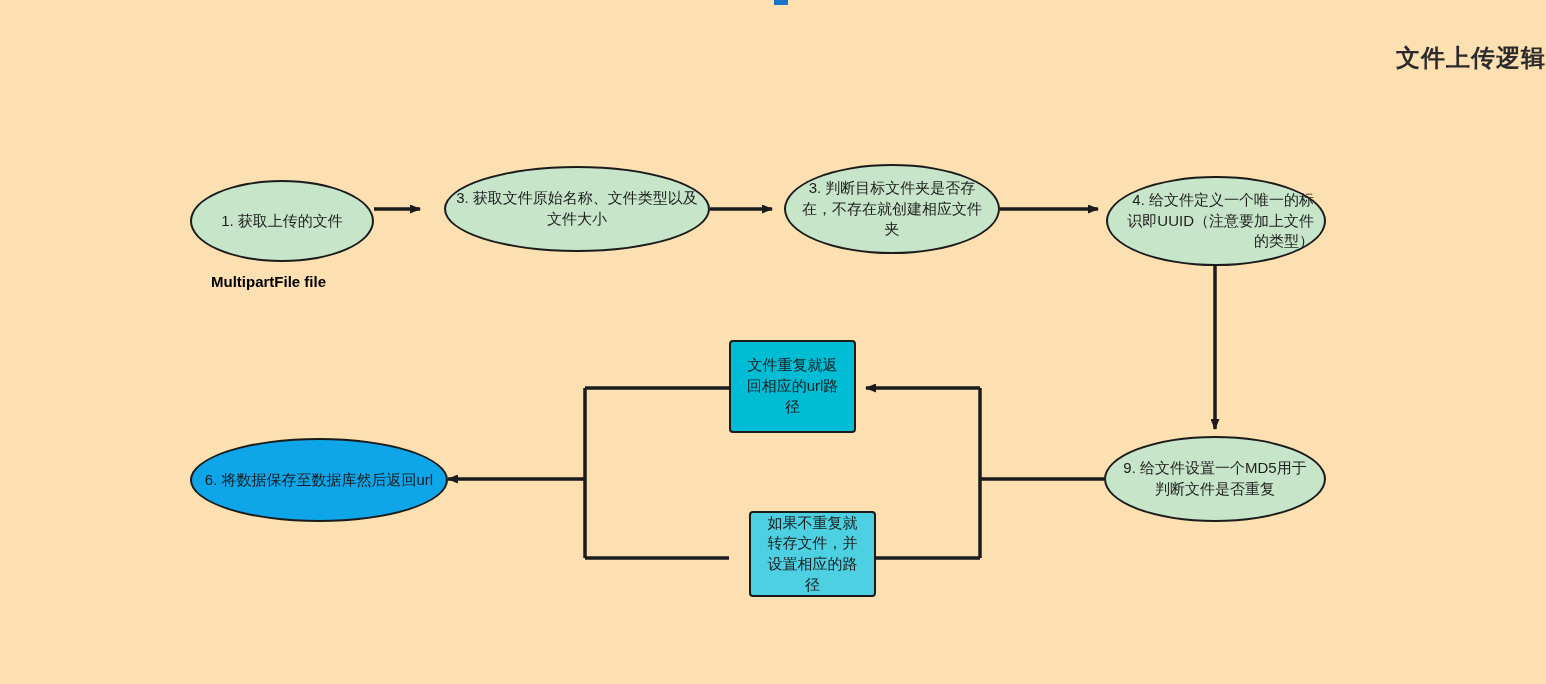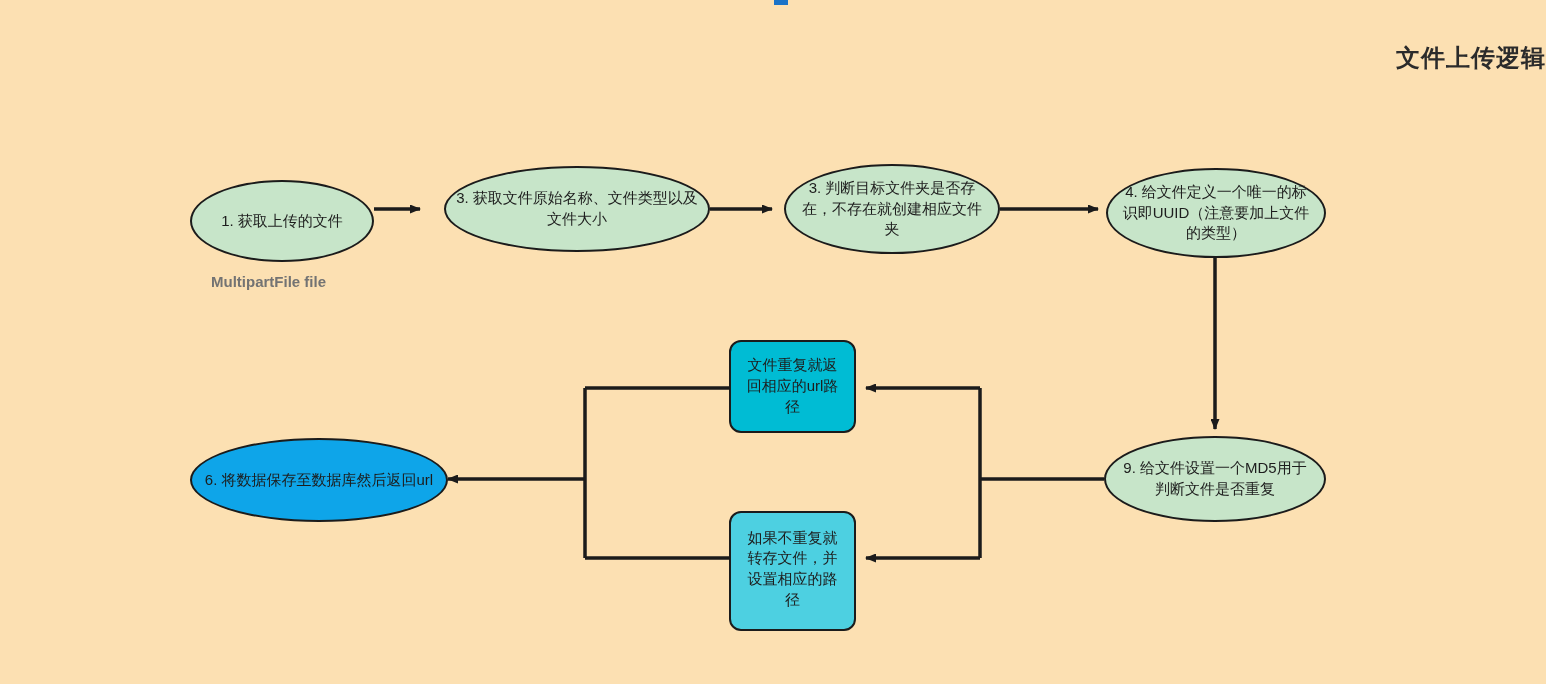--- a/index.html
+++ b/index.html
@@ -46,30 +46,30 @@
   }
   .ellipse {
     border: 2.5px solid #1b1b1b;
     border-radius: 50%;
     font-size: 15px;
   }
   .ellipse.green { background: #c7e5c9; }
   .ellipse.yellow { background: #0ea5e9; }
   .rect {
     border: 2.5px solid #1b1b1b;
-    border-radius: 12px;
+    border-radius: 4px;
     font-size: 15px;
   }
   .rect.cyan-dark { background: #00bcd4; }
   .rect.cyan-light { background: #4dd0e1; }
   .side-label {
     position: absolute;
     font-size: 15px;
     font-weight: bold;
-    color: #737373;
+    color: #000000;
     white-space: nowrap;
   }
   .top-fragment {
     position: absolute;
     background: #1a73c8;
   }
 </style>
 </head>
 <body>
 
@@ -123,31 +123,31 @@
 <div class="side-label" style="left:211px; top:273px;">MultipartFile file</div>
 
 <div class="node ellipse green" style="left:444px; top:166px; width:266px; height:86px;">
   <span>3. 获取文件原始名称、文件类型以及文件大小</span>
 </div>
 
 <div class="node ellipse green" style="left:784px; top:164px; width:216px; height:90px;">
   <span>3. 判断目标文件夹是否存在，不存在就创建相应文件夹</span>
 </div>
 
-<div class="node ellipse green" style="left:1106px; top:168px; width:220px; height:90px;">
+<div class="node ellipse green" style="left:1106px; top:176px; width:220px; height:90px;text-align:right;">
   <span>4. 给文件定义一个唯一的标识即UUID（注意要加上文件的类型）</span>
 </div>
 
 <div class="node ellipse green" style="left:1104px; top:436px; width:222px; height:86px;">
   <span>9. 给文件设置一个MD5用于判断文件是否重复</span>
 </div>
 
 <div class="node ellipse yellow" style="left:190px; top:438px; width:258px; height:84px;">
   <span>6. 将数据保存至数据库然后返回url</span>
 </div>
 
 <div class="node rect cyan-dark" style="left:729px; top:340px; width:127px; height:93px;">
   <span>文件重复就返回相应的url路径</span>
 </div>
 
-<div class="node rect cyan-light" style="left:729px; top:511px; width:127px; height:120px;font-family:Liberation Mono, monospace;">
+<div class="node rect cyan-light" style="left:749px; top:511px; width:127px; height:86px;">
   <span>如果不重复就转存文件，并设置相应的路径</span>
 </div>
 
 </body></html>

